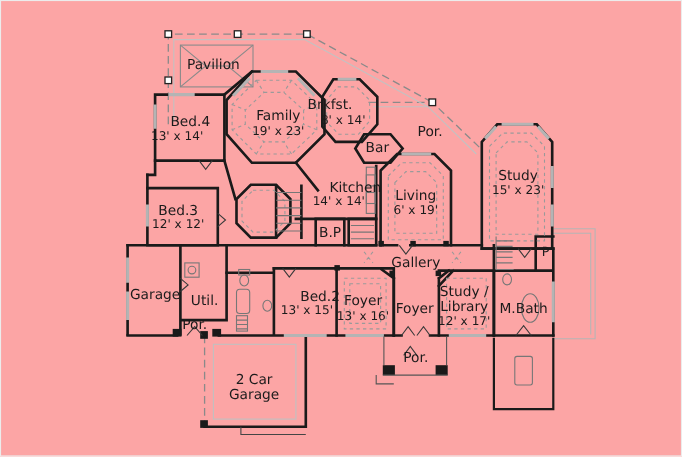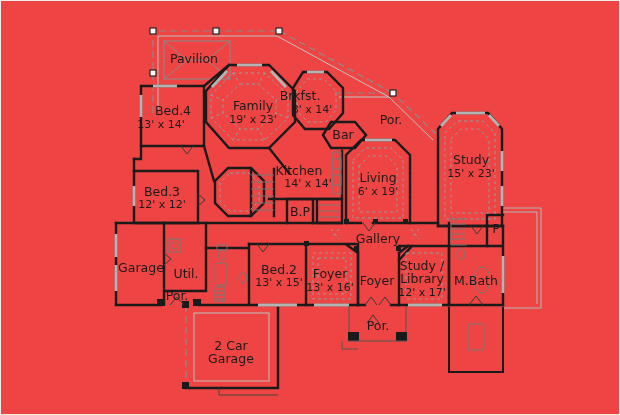--- a/index.html
+++ b/index.html
@@ -1,17 +1,17 @@
 <!DOCTYPE html>
 <html><head>
 <meta charset="utf-8">
 <style>
   html,body{margin:0;padding:0;background:#fff;}
   .canvas{
-    position:relative;width:620px;height:415px;background:#ef4444;overflow:hidden;
+    position:relative;width:620px;height:415px;background:#fca5a5;overflow:hidden;
     font-family:"DejaVu Sans","Liberation Sans",sans-serif;
     border:1px solid #ececec;box-sizing:border-box;
   }
   .plan-svg{position:absolute;left:0;top:0;}
   .room-label{
     position:absolute;transform:translate(-50%,-50%);
     color:#1b1b1b;font-size:12.5px;line-height:13px;white-space:nowrap;text-align:center;
   }
   .dims{font-size:11px;color:#1b1b1b;}
   .small{font-size:11.5px;}
@@ -205,21 +205,21 @@
   <div class="room-label" style="left:252px;top:104px">Family</div>
   <div class="room-label dims" style="left:252px;top:118px">19' x 23'</div>
 
   <div class="room-label" style="left:299px;top:94px">Brkfst.</div>
   <div class="room-label dims" style="left:311px;top:108px">8' x 14'</div>
 
   <div class="room-label" style="left:390px;top:118px">Por.</div>
 
   <div class="room-label" style="left:342px;top:133px">Bar</div>
 
-  <div class="room-label" style="left:298px;top:169px">Kitchen</div>
+  <div class="room-label" style="left:322px;top:169px">Kitchen</div>
   <div class="room-label dims" style="left:307px;top:182px">14' x 14'</div>
 
   <div class="room-label" style="left:377px;top:176px">Living</div>
   <div class="room-label dims" style="left:377px;top:190px">6' x 19'</div>
 
   <div class="room-label" style="left:470px;top:158px">Study</div>
   <div class="room-label dims" style="left:470px;top:172px">15' x 23'</div>
 
   <div class="room-label" style="left:161px;top:190px">Bed.3</div>
   <div class="room-label dims" style="left:161px;top:203px">12' x 12'</div>
@@ -229,21 +229,21 @@
   <div class="room-label" style="left:377px;top:237px">Gallery</div>
 
   <div class="room-label small" style="left:495px;top:228px">P</div>
 
   <div class="room-label" style="left:140px;top:266px">Garage</div>
 
   <div class="room-label" style="left:185px;top:272px">Util.</div>
 
   <div class="room-label" style="left:176px;top:294px">Por.</div>
 
-  <div class="room-label" style="left:278px;top:268px">Bed.2</div>
+  <div class="room-label" style="left:290px;top:268px">Bed.2</div>
   <div class="room-label dims" style="left:278px;top:281px">13' x 15'</div>
 
   <div class="room-label" style="left:329px;top:272px">Foyer</div>
   <div class="room-label dims" style="left:329px;top:286px">13' x 16'</div>
 
   <div class="room-label" style="left:376px;top:279px">Foyer</div>
 
   <div class="room-label" style="left:421px;top:264px">Study /</div>
   <div class="room-label" style="left:421px;top:277px">Library</div>
   <div class="room-label dims" style="left:421px;top:291px">12' x 17'</div>

